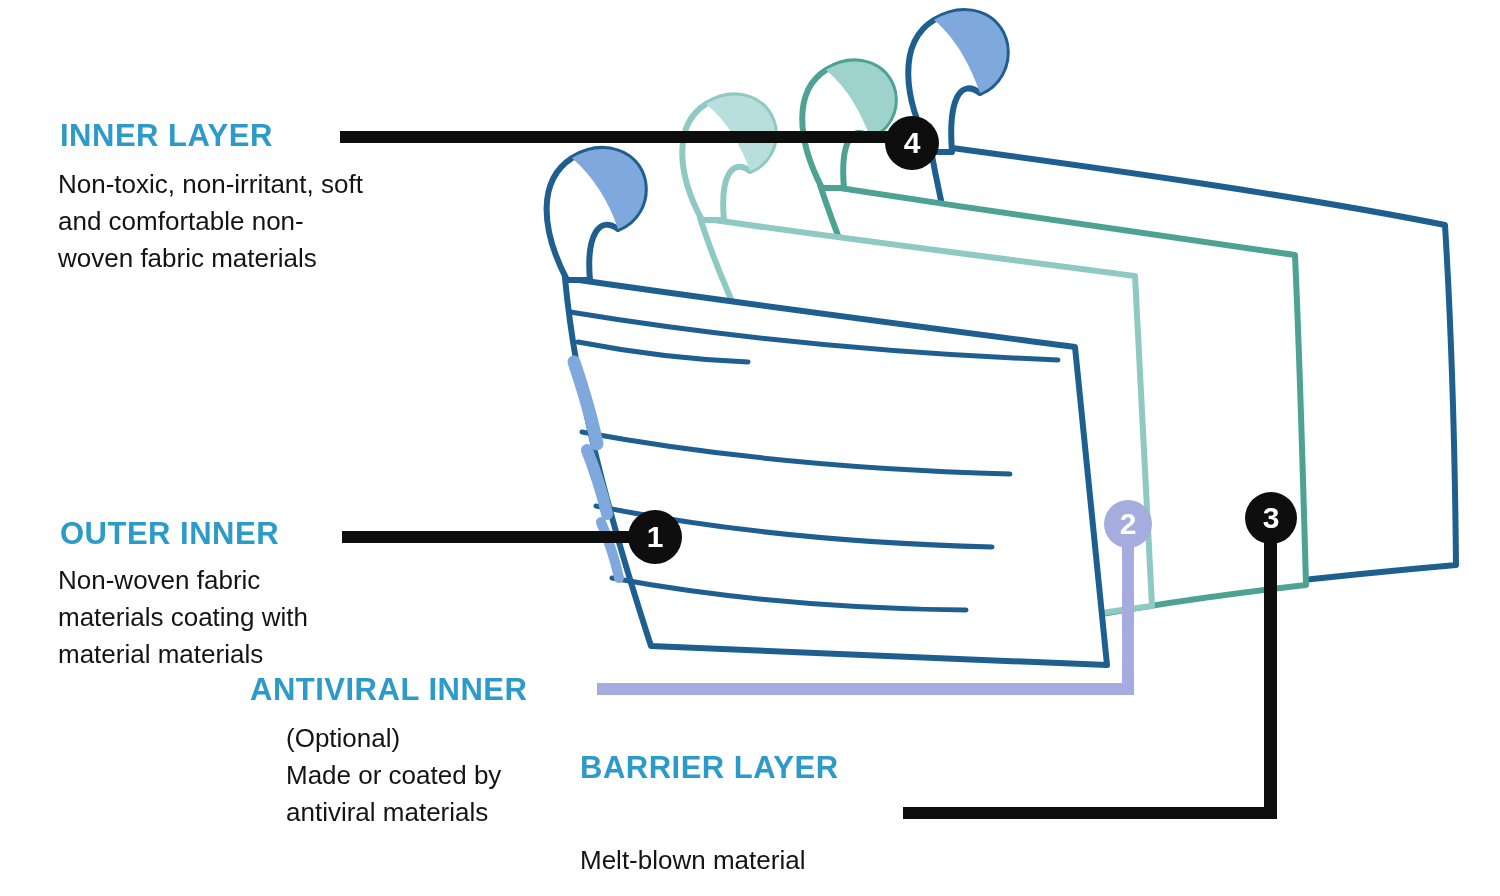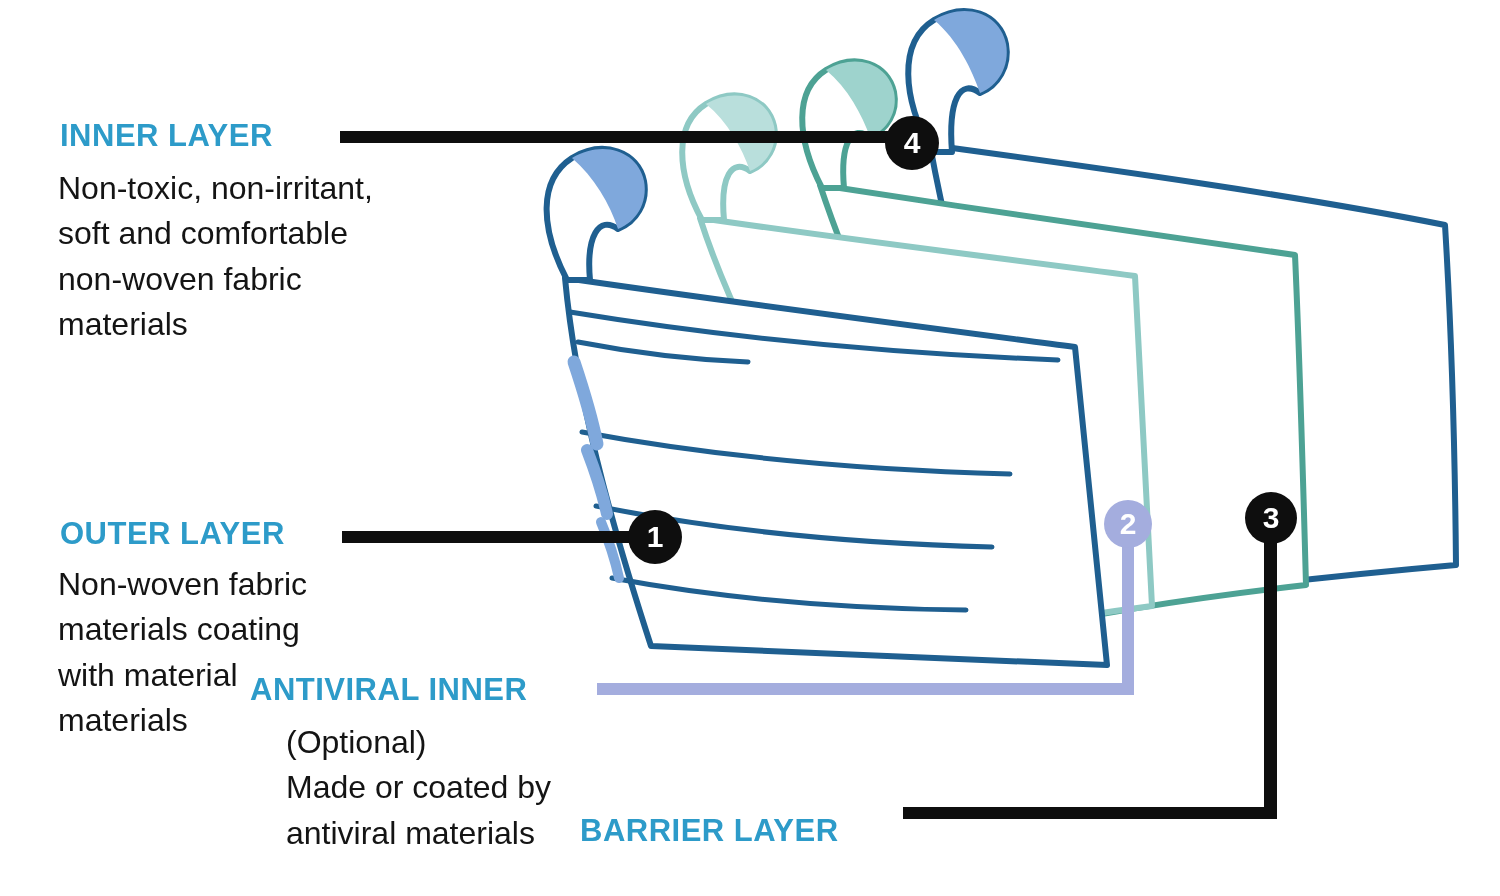--- a/index.html
+++ b/index.html
@@ -14,21 +14,21 @@
   .illustration{
     position:absolute;left:0;top:0;width:1500px;height:896px;z-index:1;
   }
   .heading{
     position:absolute;z-index:2;
     font-size:31px;font-weight:bold;letter-spacing:0.5px;
     color:#2D9BC9;
   }
   .desc{
     position:absolute;z-index:2;
-    font-size:32px;line-height:1.42;color:#141414;
+    font-size:26px;line-height:1.42;color:#141414;
     white-space:pre-line;
   }
   .line{
     position:absolute;z-index:3;background:#0e0e0e;
   }
   .line.periwinkle{background:#A4ADDE;}
   .marker{
     position:absolute;z-index:4;
     border-radius:50%;
     background:#0e0e0e;color:#ffffff;
@@ -80,30 +80,31 @@
       <path stroke-width="12" d="M 587 450 C 597 476, 603 496, 607 514"></path>
       <path stroke-width="10" d="M 601 522 C 611 546, 616 564, 619 578"></path>
     </g>
   </svg>
 
   <div class="heading" style="left:60px;top:118px;">INNER LAYER</div>
   <div class="desc" style="left:58px;top:166px;width:320px;">Non-toxic, non-irritant, soft and comfortable non-woven fabric materials</div>
   <div class="line" style="left:340px;top:131px;width:572px;height:12px;"></div>
   <div class="marker" style="left:885px;top:116px;width:54px;height:54px;">4</div>
 
-  <div class="heading" style="left:60px;top:516px;">OUTER LAYER</div>
+  <div class="heading" style="left:60px;top:516px;">OUTER INNER</div>
   <div class="desc" style="left:58px;top:562px;width:275px;">Non-woven fabric materials coating with material materials</div>
   <div class="line" style="left:342px;top:531px;width:290px;height:12px;"></div>
   <div class="marker" style="left:628px;top:510px;width:54px;height:54px;">1</div>
 
   <div class="heading" style="left:250px;top:672px;">ANTIVIRAL INNER</div>
   <div class="desc" style="left:250px;top:720px;width:280px;margin-left:36px;">(Optional)
 Made or coated by antiviral materials</div>
   <div class="line periwinkle" style="left:597px;top:683px;width:537px;height:12px;"></div>
   <div class="line periwinkle" style="left:1122px;top:542px;width:12px;height:150px;"></div>
   <div class="marker periwinkle" style="left:1104px;top:500px;width:48px;height:48px;">2</div>
 
-  <div class="heading" style="left:580px;top:813px;">BARRIER LAYER</div>
+  <div class="heading" style="left:580px;top:750px;">BARRIER LAYER</div>
+  <div class="desc" style="left:580px;top:842px;width:330px;">Melt-blown material</div>
   <div class="line" style="left:903px;top:807px;width:374px;height:12px;"></div>
   <div class="line" style="left:1264px;top:538px;width:13px;height:281px;"></div>
   <div class="marker" style="left:1245px;top:492px;width:52px;height:52px;">3</div>
 
 </div>
 
 </body></html>

